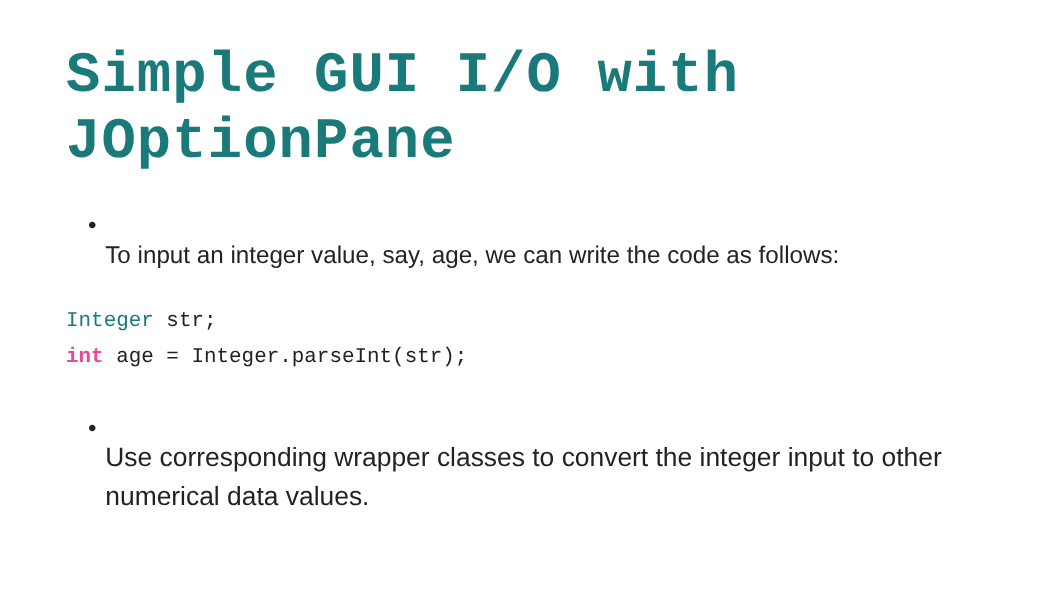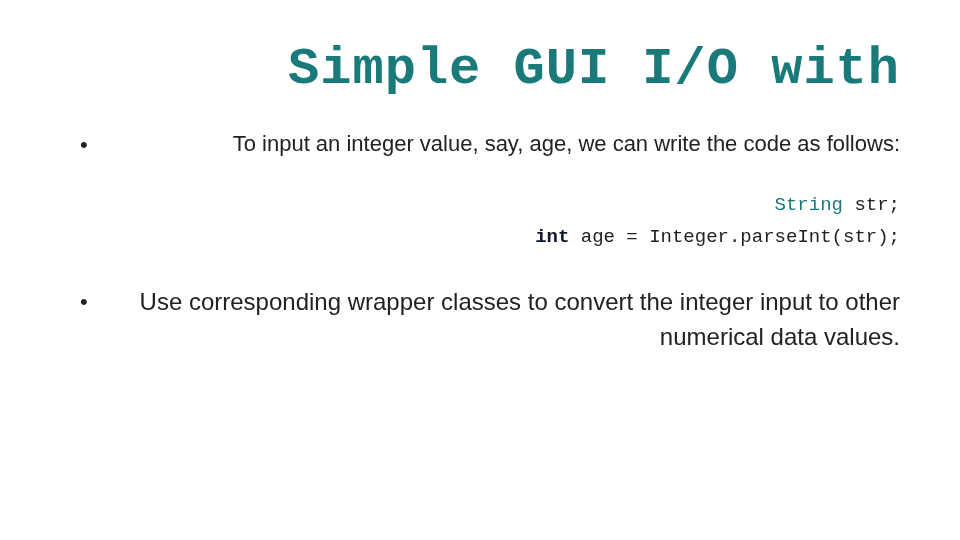--- a/index.html
+++ b/index.html
@@ -1,19 +1,18 @@
 <!DOCTYPE html>
 <html><head>
   <meta charset="utf-8">
   <style>
     * {
       margin: 0;
       padding: 0;
       box-sizing: border-box;
-      text-align: right;
     }
 
     body {
       width: 960px;
       height: 540px;
       background: #ffffff;
       font-family: Arial, sans-serif;
       overflow: hidden;
     }
 
@@ -48,65 +47,67 @@
     }
 
     .bullet-point .bullet {
       font-size: 22px;
       margin-top: 1px;
       flex-shrink: 0;
     }
 
     .bullet-point .text {
       flex: 1;
+      margin-top: 28px;
     }
 
     .code-block {
       font-family: 'Courier New', Courier, monospace;
       font-size: 19px;
       color: #222222;
       margin: 10px 0 22px 0;
       line-height: 1.7;
     }
 
     .code-line {
       display: block;
       white-space: pre;
     }
 
     .kw-blue {
-      color: #0f172a;
+      color: #ec4899;
       font-weight: bold;
     }
 
     .kw-teal {
       color: #1a7a7a;
     }
 
     .bold-black {
       font-weight: bold;
       color: #111111;
     }
   </style>
 </head>
 <body>
 
 <div class="slide">
 
   <div class="title">
     <span>Simple GUI I/O with</span><br>
+    <span>JOptionPane</span>
   </div>
 
   <div class="bullet-point">
     <span class="bullet">•</span>
     <span class="text">To input an integer value, say, age, we can write the code as follows:</span>
   </div>
 
   <div class="code-block">
-    <span class="code-line"><span class="kw-teal">String</span> str;</span>
+    <span class="code-line"><span class="kw-teal">Integer</span> str;</span>
     <span class="code-line"><span class="kw-blue">int</span> age = Integer.parseInt(str);</span>
   </div>
 
   <div class="bullet-point" style="font-size:24px; margin-top: 10px;">
     <span class="bullet">•</span>
     <span class="text">Use corresponding wrapper classes to convert the integer input to other numerical data values.</span>
   </div>
 
 </div>
 

